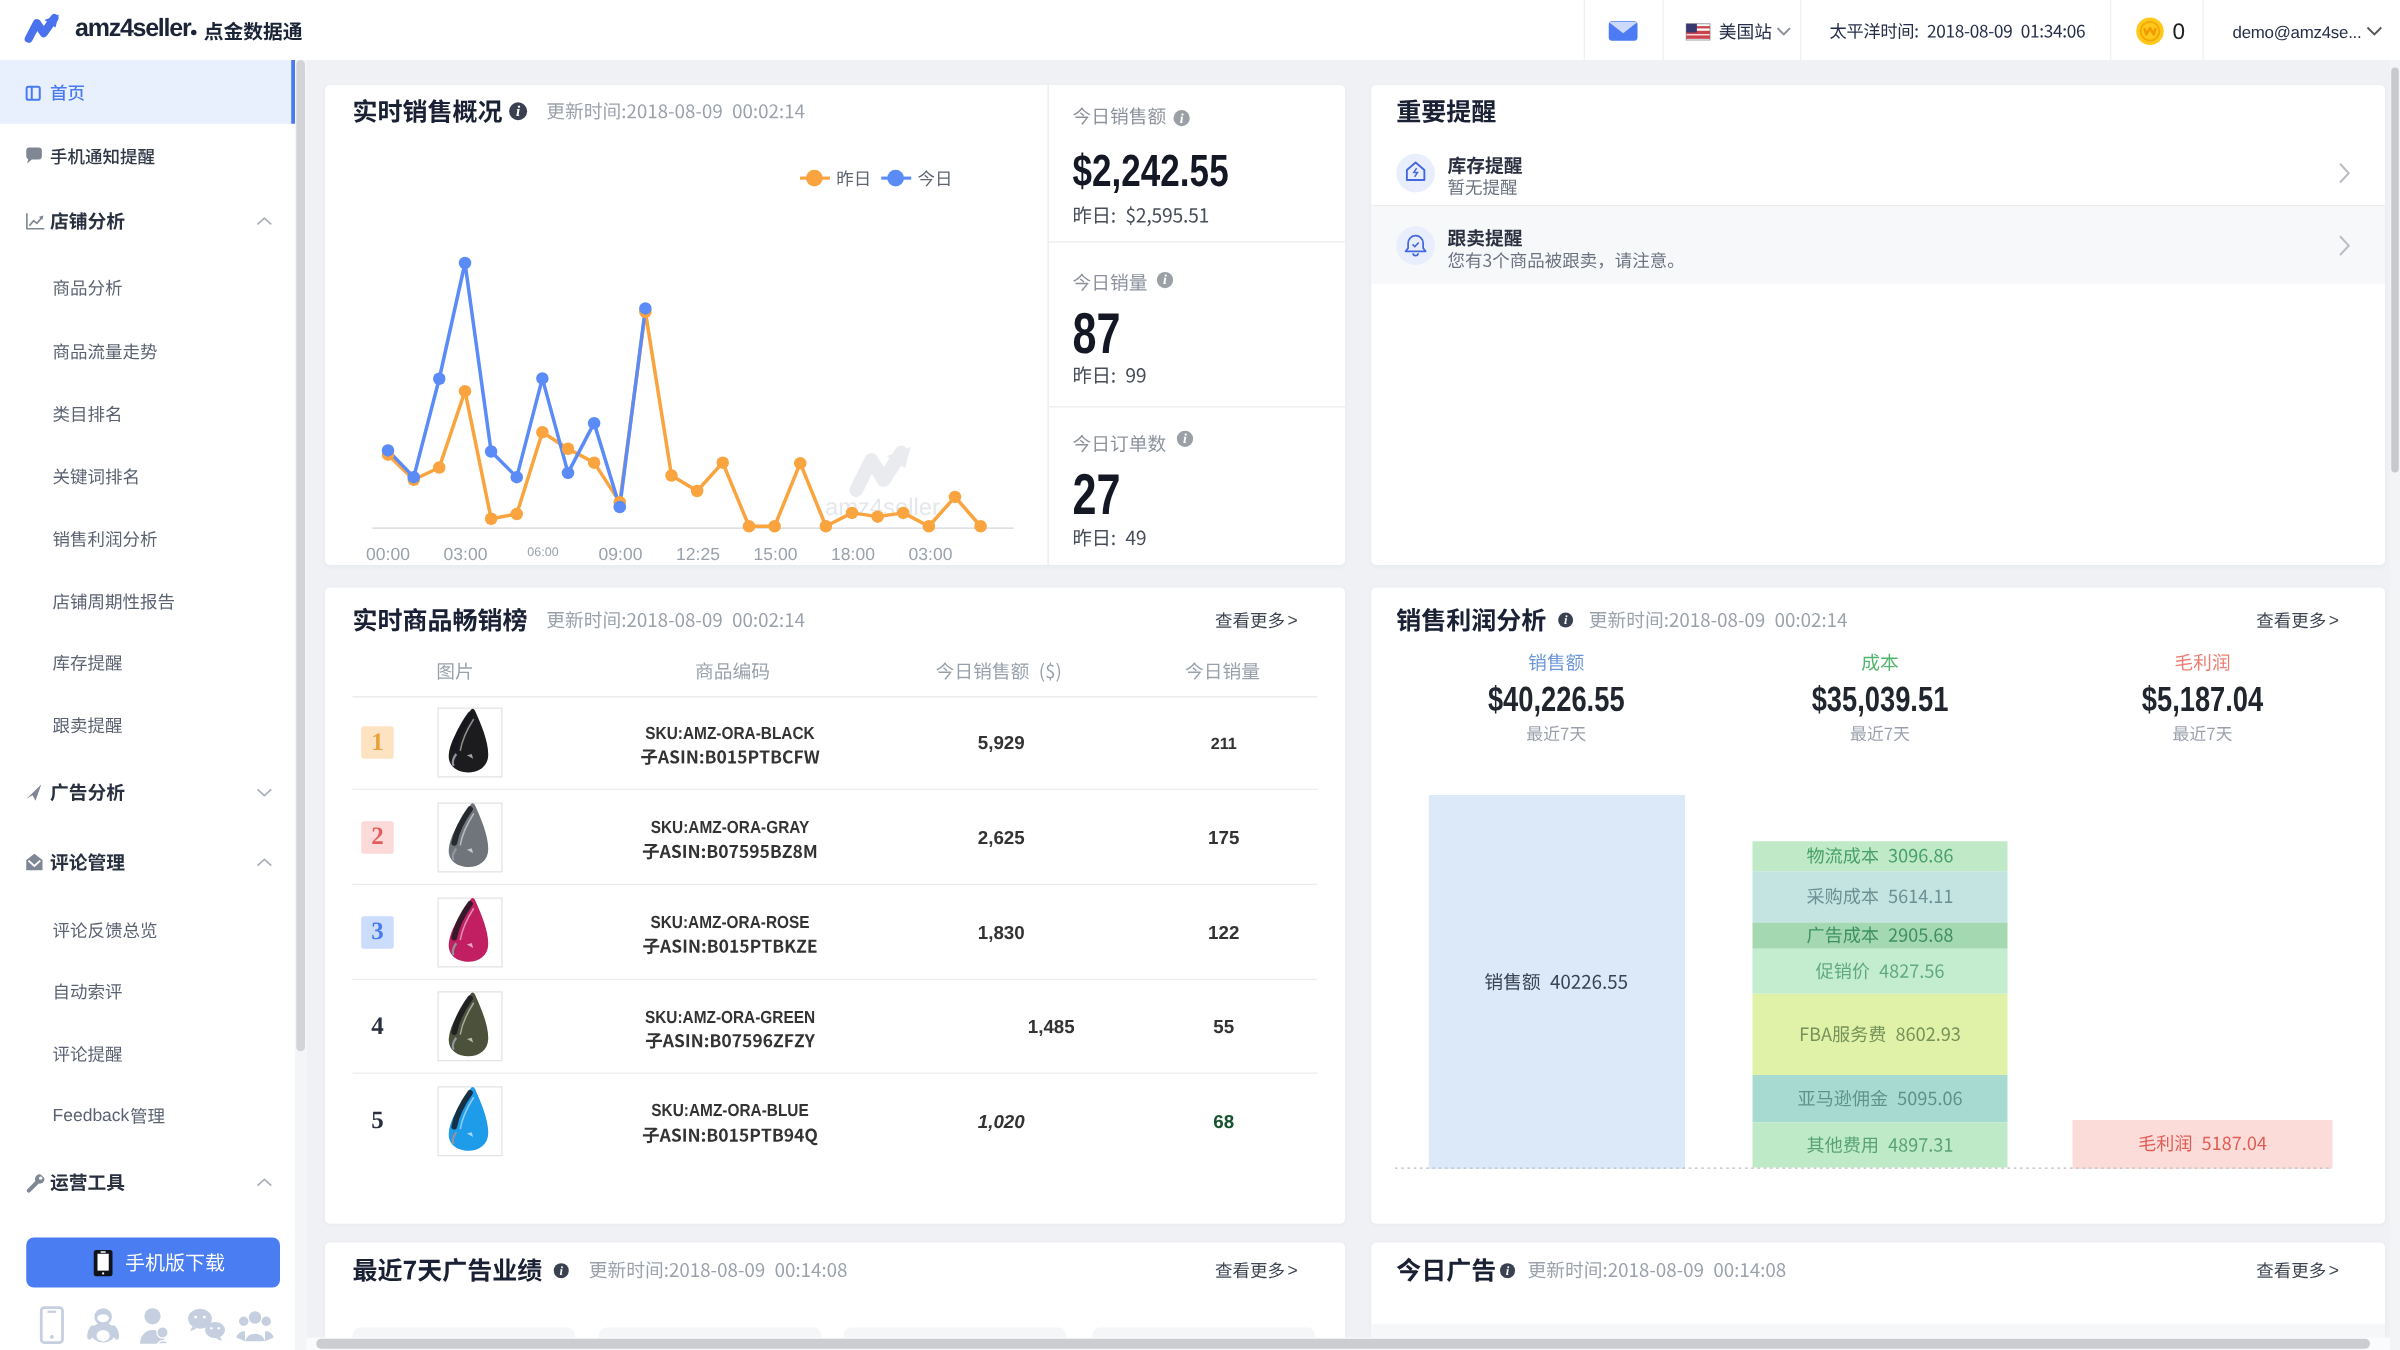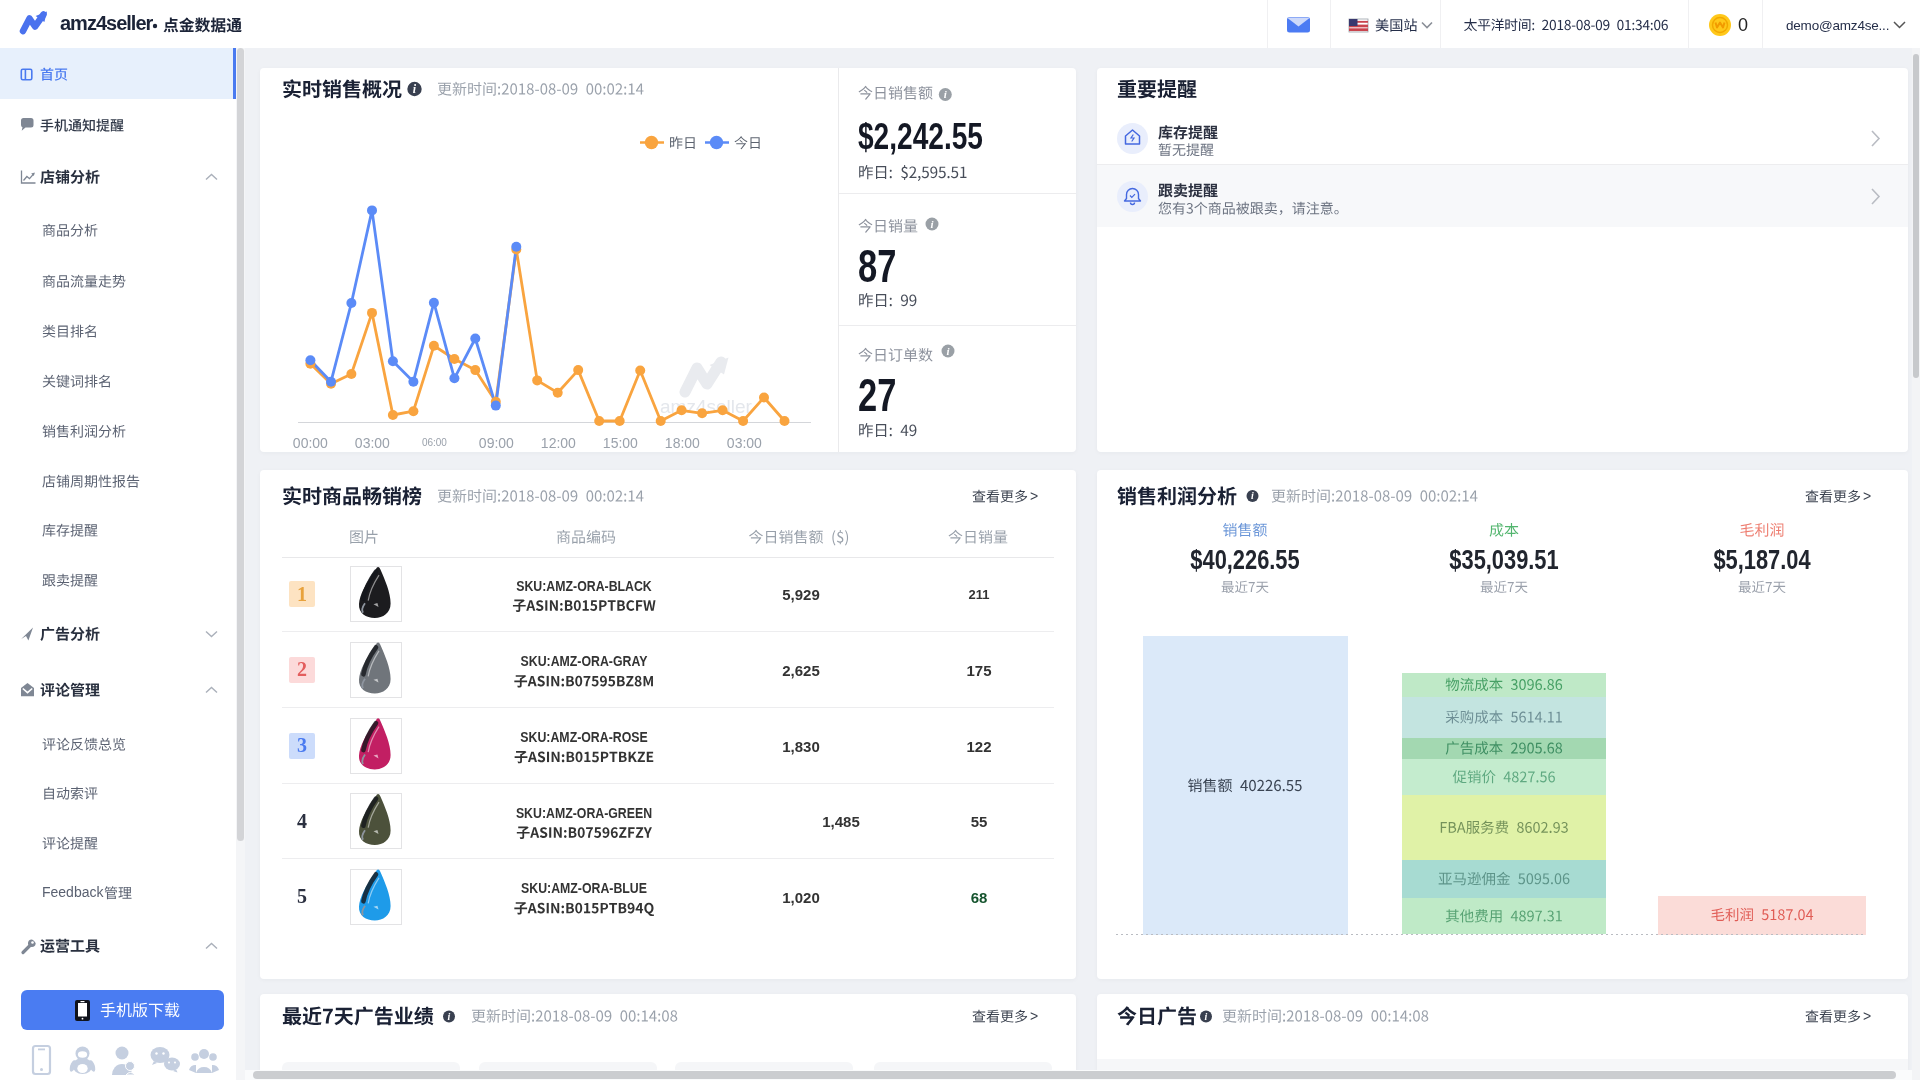--- a/index.html
+++ b/index.html
@@ -232,21 +232,21 @@
 <div style="position:absolute;left:260px;top:470px;width:816px;height:509px;background:#fff;border-radius:4px;box-shadow:0 1px 4px rgba(30,40,60,0.04);"></div>
 <div style="position:absolute;left:1097px;top:470px;width:811px;height:509px;background:#fff;border-radius:4px;box-shadow:0 1px 4px rgba(30,40,60,0.04);"></div>
 <div style="position:absolute;left:260px;top:994px;width:816px;height:86px;background:#fff;border-radius:4px;box-shadow:0 1px 4px rgba(30,40,60,0.04);border-radius:4px 4px 0 0;"></div>
 <div style="position:absolute;left:1097px;top:994px;width:811px;height:86px;background:#fff;border-radius:4px;box-shadow:0 1px 4px rgba(30,40,60,0.04);border-radius:4px 4px 0 0;"></div>
 <div style="position:absolute;top:397px;font-family:'Liberation Sans',sans-serif;font-size:19px;line-height:19px;color:#e4e7ec;font-weight:400;white-space:pre;left:660px;">amz4seller</div>
 <div style="position:absolute;left:298px;top:422px;width:513px;height:1px;background:#d4d6da;"></div>
 <div style="position:absolute;top:436px;font-family:'Liberation Sans',sans-serif;font-size:14px;line-height:14px;color:#9aa1ab;font-weight:400;white-space:pre;left:310.4px;transform:translateX(-50%);text-align:right;">00:00</div>
 <div style="position:absolute;top:436px;font-family:'Liberation Sans',sans-serif;font-size:14px;line-height:14px;color:#9aa1ab;font-weight:400;white-space:pre;left:372.4px;transform:translateX(-50%);">03:00</div>
 <div style="position:absolute;top:436px;font-family:'Liberation Sans',sans-serif;font-size:10px;line-height:14px;color:#9aa1ab;font-weight:400;white-space:pre;left:434.4px;transform:translateX(-50%);">06:00</div>
 <div style="position:absolute;top:436px;font-family:'Liberation Sans',sans-serif;font-size:14px;line-height:14px;color:#9aa1ab;font-weight:400;white-space:pre;left:496.4px;transform:translateX(-50%);">09:00</div>
-<div style="position:absolute;top:436px;font-family:'Liberation Sans',sans-serif;font-size:14px;line-height:14px;color:#9aa1ab;font-weight:400;white-space:pre;left:558.4px;transform:translateX(-50%);">12:00</div>
+<div style="position:absolute;top:436px;font-family:'Liberation Sans',sans-serif;font-size:14px;line-height:14px;color:#9aa1ab;font-weight:400;white-space:pre;left:558.4px;transform:translateX(-50%);">12:25</div>
 <div style="position:absolute;top:436px;font-family:'Liberation Sans',sans-serif;font-size:14px;line-height:14px;color:#9aa1ab;font-weight:400;white-space:pre;left:620.4px;transform:translateX(-50%);">15:00</div>
 <div style="position:absolute;top:436px;font-family:'Liberation Sans',sans-serif;font-size:14px;line-height:14px;color:#9aa1ab;font-weight:400;white-space:pre;left:682.4px;transform:translateX(-50%);">18:00</div>
 <div style="position:absolute;top:436px;font-family:'Liberation Sans',sans-serif;font-size:14px;line-height:14px;color:#9aa1ab;font-weight:400;white-space:pre;left:744.4px;transform:translateX(-50%);">03:00</div>
 <div style="position:absolute;left:838px;top:68px;width:1px;height:384px;background:#eaeaec;"></div>
 <div style="position:absolute;left:839px;top:193px;width:237px;height:1px;background:#ececee;"></div>
 <div style="position:absolute;left:839px;top:325px;width:237px;height:1px;background:#ececee;"></div>
 <div style="position:absolute;top:119px;font-family:'Liberation Sans',sans-serif;font-size:36px;line-height:36px;color:#141824;font-weight:600;white-space:pre;left:858px;transform-origin:0 50%;transform:scaleX(0.78);">$2,242.55</div>
 <div style="position:absolute;top:243px;font-family:'Liberation Sans',sans-serif;font-size:46px;line-height:46px;color:#141824;font-weight:600;white-space:pre;left:858px;transform-origin:0 50%;transform:scaleX(0.75);">87</div>
 <div style="position:absolute;top:372px;font-family:'Liberation Sans',sans-serif;font-size:46px;line-height:46px;color:#141824;font-weight:600;white-space:pre;left:858px;transform-origin:0 50%;transform:scaleX(0.75);">27</div>
 <div style="position:absolute;left:1097px;top:165px;width:811px;height:62px;background:#f7f8fa;"></div>
@@ -276,21 +276,21 @@
 <div style="position:absolute;top:738.6px;font-family:'Liberation Sans',sans-serif;font-size:15px;line-height:15px;color:#333;font-weight:700;white-space:pre;left:801px;transform:translateX(-50%);">1,830</div>
 <div style="position:absolute;top:738.6px;font-family:'Liberation Sans',sans-serif;font-size:15px;line-height:15px;color:#333;font-weight:700;white-space:pre;left:979px;transform:translateX(-50%);">122</div>
 <div style="position:absolute;top:810.7px;font-family:'Liberation Serif',serif;font-size:20px;line-height:20px;color:#2b3040;font-weight:700;white-space:pre;left:302px;transform:translateX(-50%);">4</div>
 <div style="position:absolute;left:350px;top:793.2px;width:52px;height:56px;background:#fff;border:1px solid #e3e3e5;"></div>
 <div style="position:absolute;top:805.7px;font-family:'Liberation Sans',sans-serif;font-size:14px;line-height:14px;color:#333;font-weight:700;white-space:pre;left:584px;transform-origin:center;transform:translateX(-50%) scaleX(0.88);">SKU:AMZ-ORA-GREEN</div>
 <div style="position:absolute;top:814.2px;font-family:'Liberation Sans',sans-serif;font-size:15px;line-height:15px;color:#333;font-weight:700;white-space:pre;left:801px;transform:translateX(-50%);margin-left:40px;">1,485</div>
 <div style="position:absolute;top:814.2px;font-family:'Liberation Sans',sans-serif;font-size:15px;line-height:15px;color:#333;font-weight:700;white-space:pre;left:979px;transform:translateX(-50%);">55</div>
 <div style="position:absolute;top:886.3px;font-family:'Liberation Serif',serif;font-size:20px;line-height:20px;color:#2b3040;font-weight:700;white-space:pre;left:302px;transform:translateX(-50%);">5</div>
 <div style="position:absolute;left:350px;top:868.8px;width:52px;height:56px;background:#fff;border:1px solid #e3e3e5;"></div>
 <div style="position:absolute;top:881.3px;font-family:'Liberation Sans',sans-serif;font-size:14px;line-height:14px;color:#333;font-weight:700;white-space:pre;left:584px;transform-origin:center;transform:translateX(-50%) scaleX(0.88);">SKU:AMZ-ORA-BLUE</div>
-<div style="position:absolute;top:889.8px;font-family:'Liberation Sans',sans-serif;font-size:15px;line-height:15px;color:#333;font-weight:700;white-space:pre;left:801px;transform:translateX(-50%);">1,020</div>
+<div style="position:absolute;top:889.8px;font-family:'Liberation Sans',sans-serif;font-size:15px;line-height:15px;color:#333;font-weight:700;white-space:pre;left:801px;transform:translateX(-50%);font-style:italic;">1,020</div>
 <div style="position:absolute;top:889.8px;font-family:'Liberation Sans',sans-serif;font-size:15px;line-height:15px;color:#14532d;font-weight:700;white-space:pre;left:979px;transform:translateX(-50%);">68</div>
 <div style="position:absolute;top:489px;font-family:'Liberation Sans',sans-serif;font-size:14px;line-height:14px;color:#3c4350;font-weight:400;white-space:pre;left:1863px;">&gt;</div>
 <div style="position:absolute;top:546px;font-family:'Liberation Sans',sans-serif;font-size:28px;line-height:28px;color:#21252e;font-weight:600;white-space:pre;left:1245px;transform-origin:center;transform:translateX(-50%) scaleX(0.78);">$40,226.55</div>
 <div style="position:absolute;top:546px;font-family:'Liberation Sans',sans-serif;font-size:28px;line-height:28px;color:#21252e;font-weight:600;white-space:pre;left:1504px;transform-origin:center;transform:translateX(-50%) scaleX(0.78);">$35,039.51</div>
 <div style="position:absolute;top:546px;font-family:'Liberation Sans',sans-serif;font-size:28px;line-height:28px;color:#21252e;font-weight:600;white-space:pre;left:1762px;transform-origin:center;transform:translateX(-50%) scaleX(0.78);">$5,187.04</div>
 <div style="position:absolute;left:1143px;top:636px;width:205px;height:299px;background:#dbe9f9;"></div>
 <div style="position:absolute;left:1402px;top:672.7px;width:204px;height:24.299999999999955px;background:#bfe9c7;"></div>
 <div style="position:absolute;left:1402px;top:697.0px;width:204px;height:40.799999999999955px;background:#c3e4e0;"></div>
 <div style="position:absolute;left:1402px;top:737.8px;width:204px;height:21.200000000000045px;background:#a3d8b1;"></div>
 <div style="position:absolute;left:1402px;top:759.0px;width:204px;height:36.39999999999998px;background:#c4ecce;"></div>

